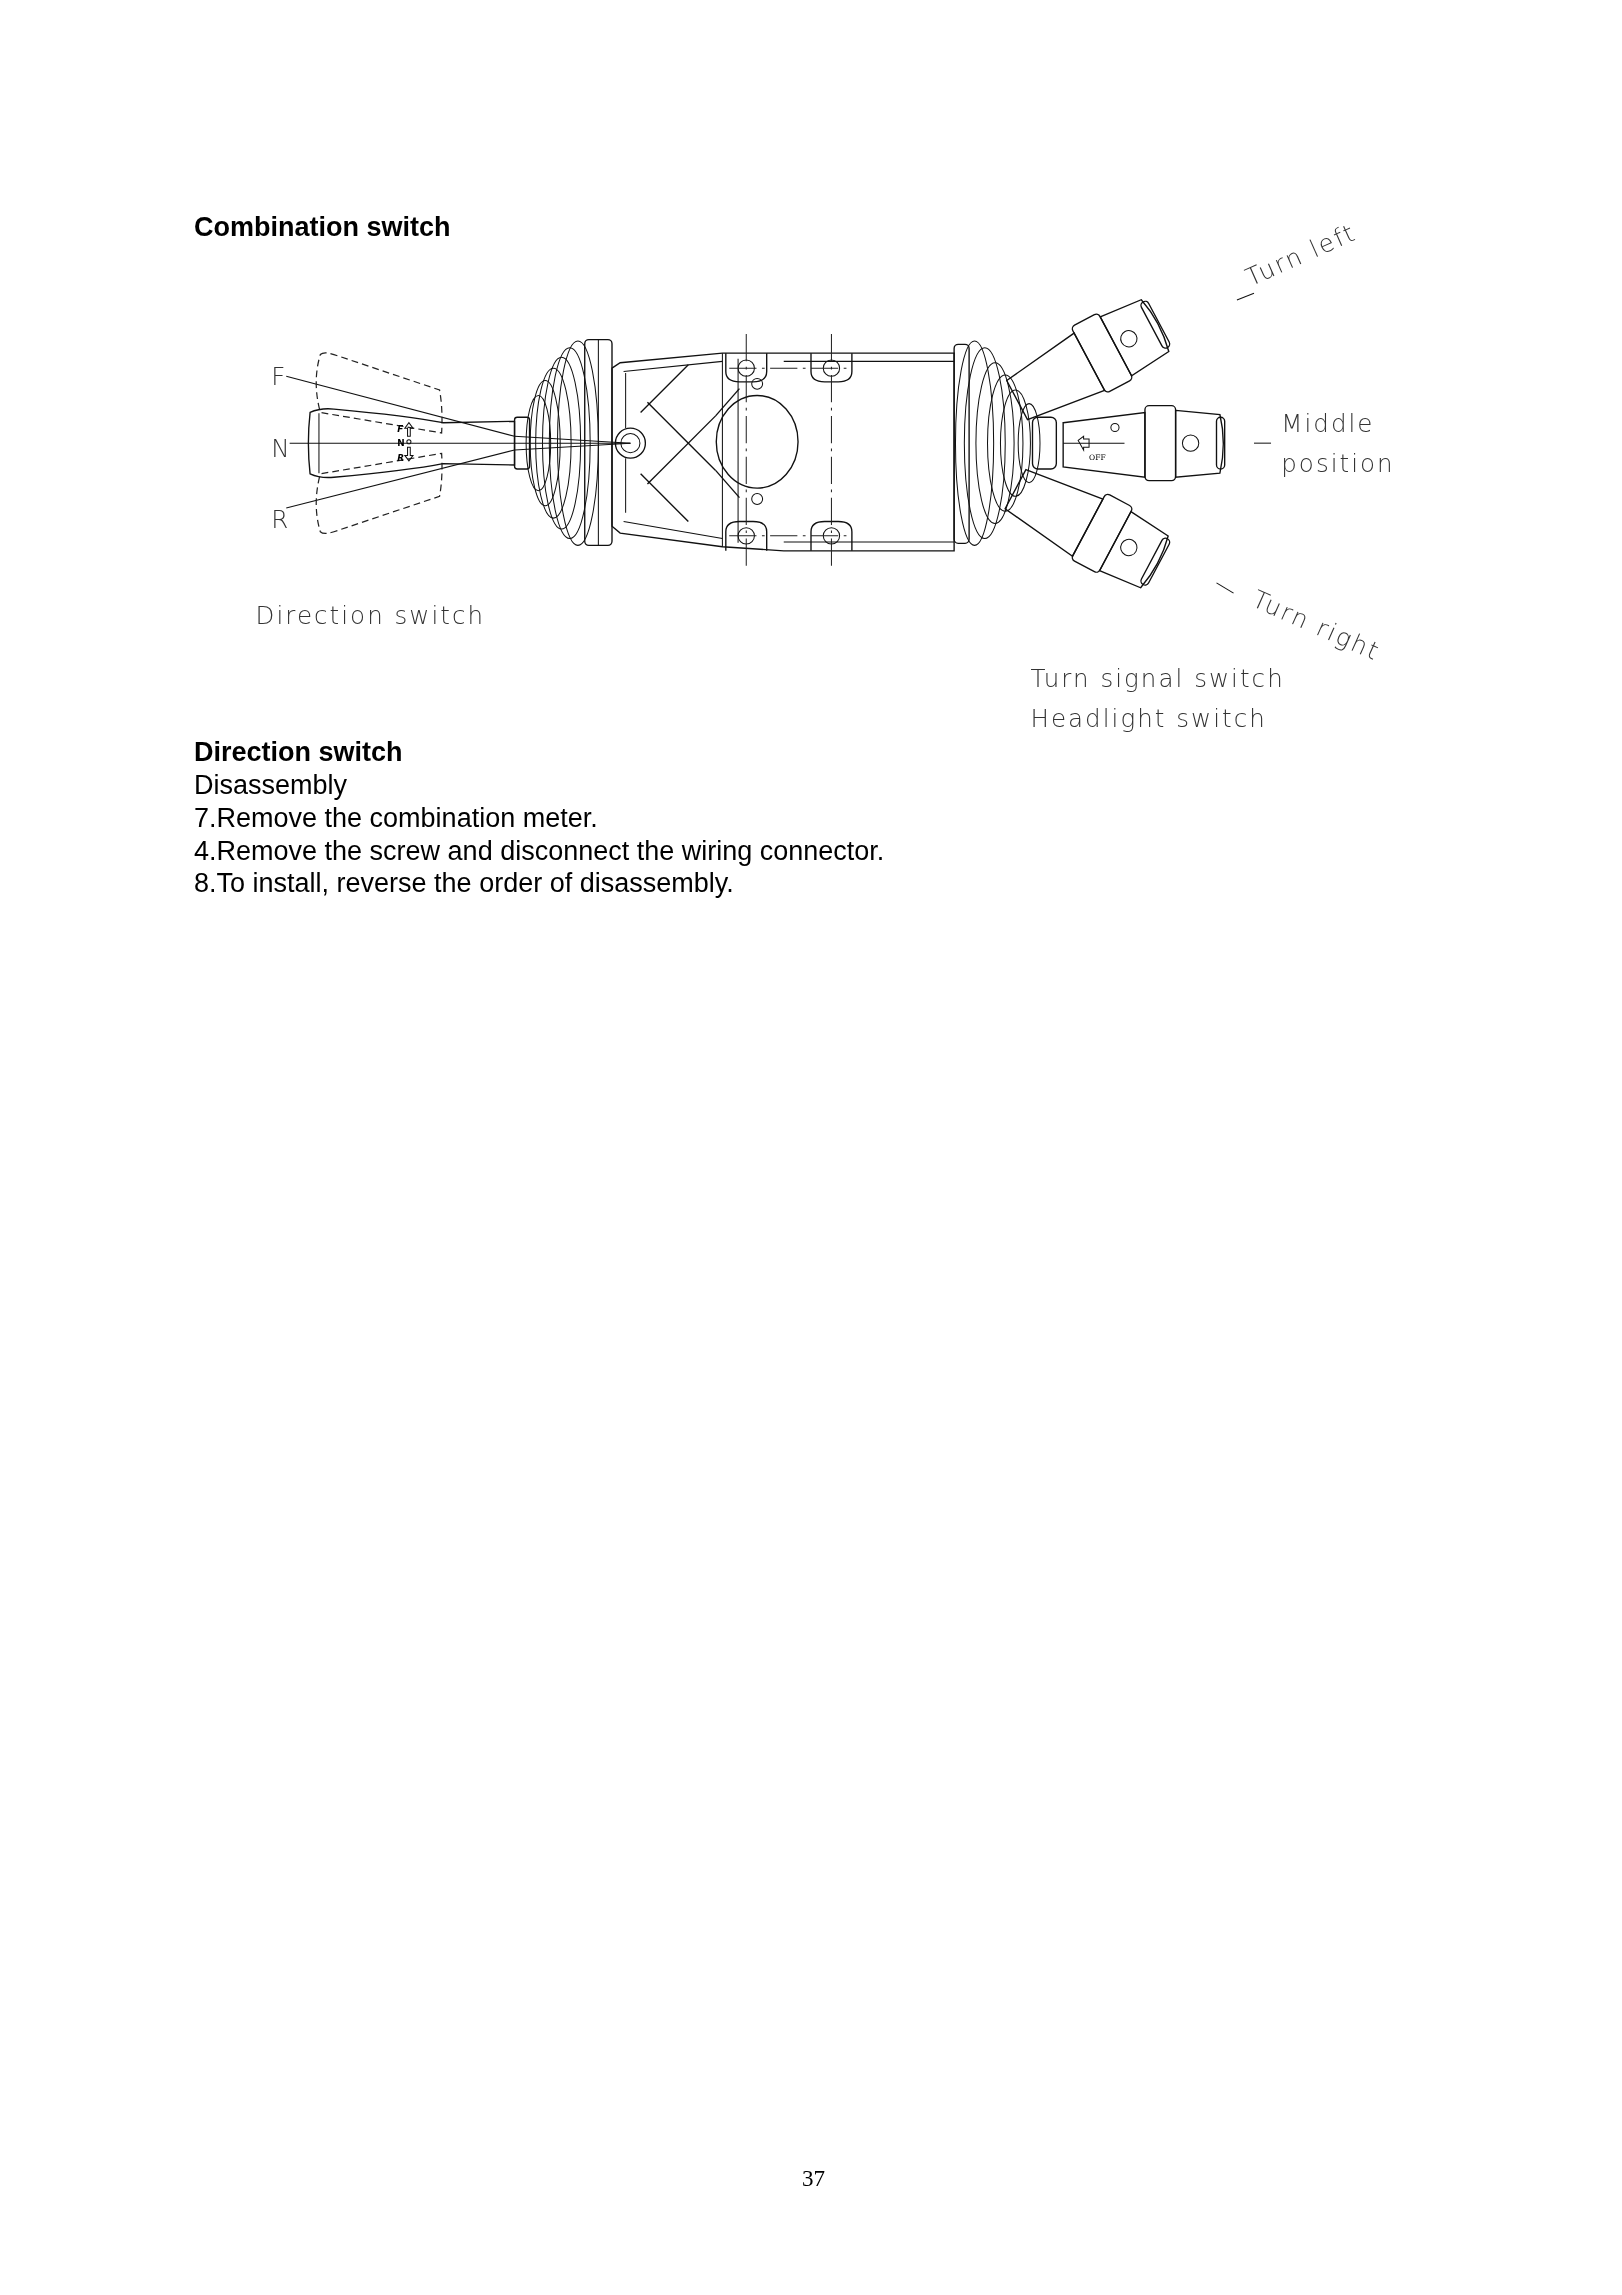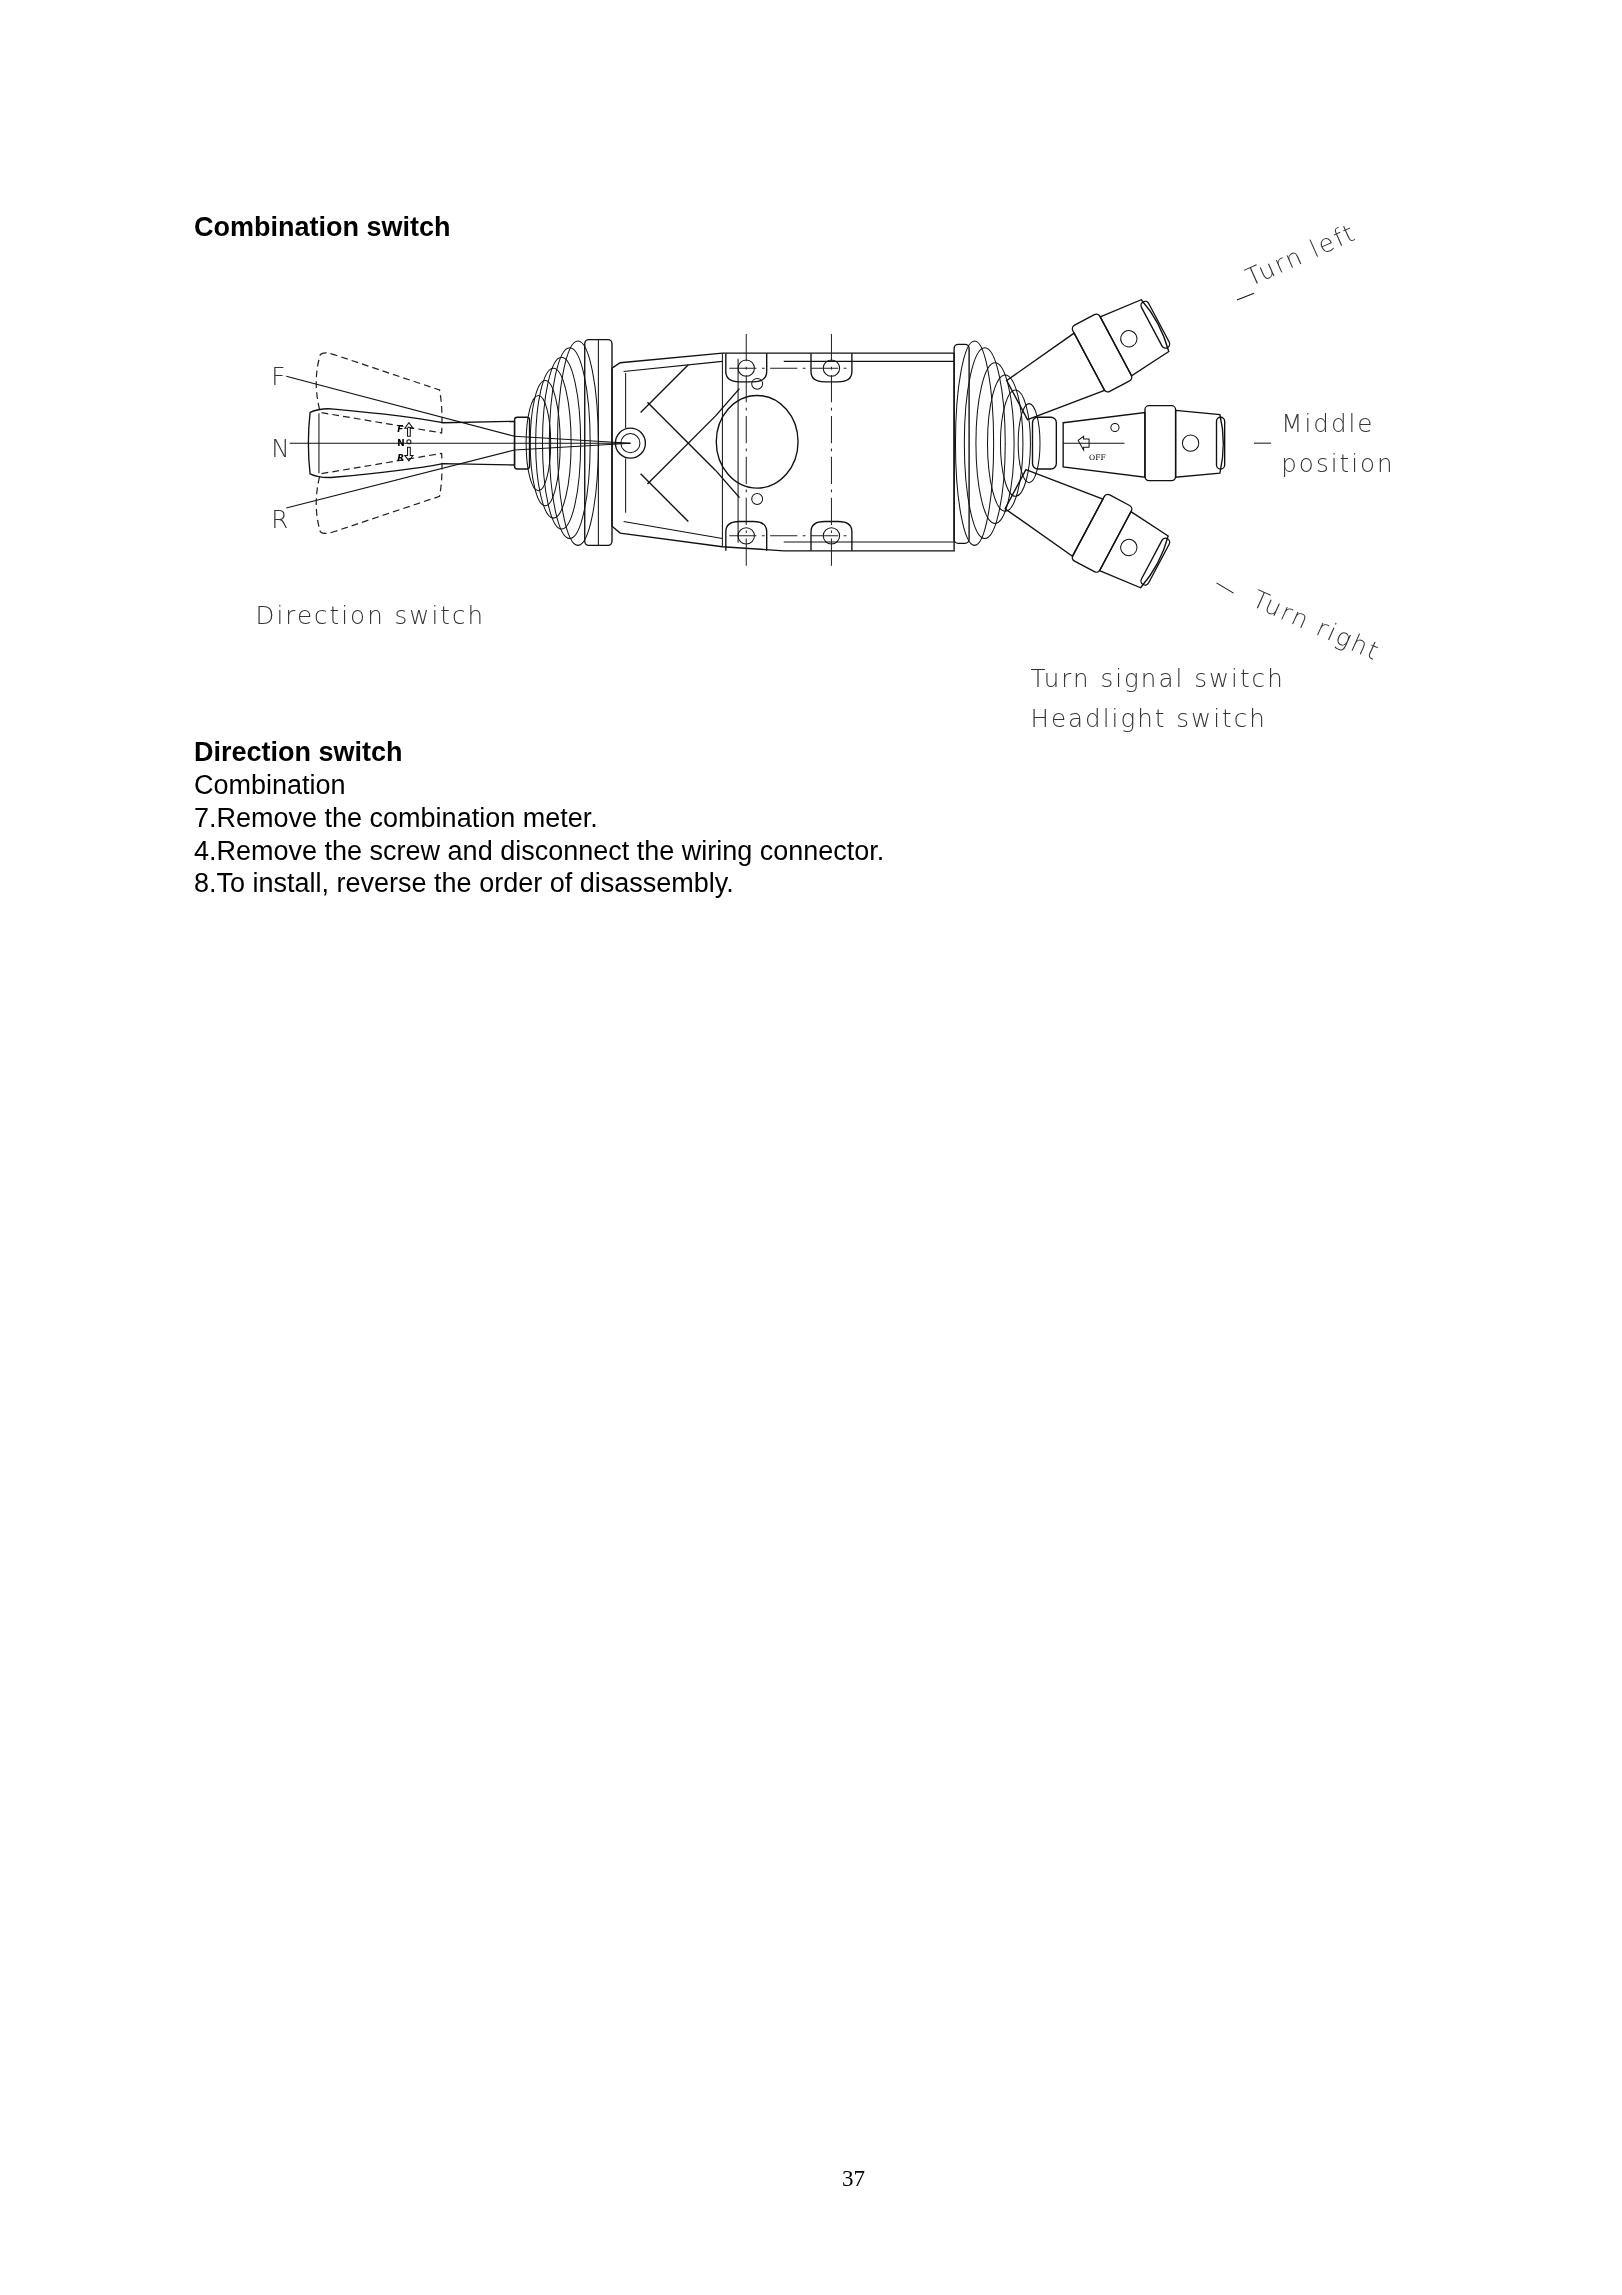--- a/index.html
+++ b/index.html
@@ -1,21 +1,21 @@
 <!DOCTYPE html>
 <html style="font-size:11px"><head>
 <meta charset="utf-8">
 <style>
   html, body { margin:0; padding:0; background:#ffffff; }
   body { width:1622px; height:2295px; position:relative; overflow:hidden; font-family:"Liberation Sans", sans-serif; color:#000; }
   .abs { position:absolute; white-space:nowrap; }
   .h-title { left:194px; top:192px; font-size:27px; font-weight:bold;margin-top:20px; }
   .h-sub { left:194px; top:737px; font-size:27px; font-weight:bold; }
   .body-line { left:194px; font-size:27px; font-weight:normal; }
-  .page-num { left:802px; top:2166px; font-family:"Liberation Serif", serif; font-size:23px;margin-left:40px; }
+  .page-num { left:802px; top:2166px; font-family:"Liberation Serif", serif; font-size:23px; }
   svg.diagram { position:absolute; left:0; top:0; }
   .cad { font-family:"DejaVu Sans", sans-serif; font-weight:200; fill:#333; letter-spacing:3px; }
   .ln { stroke:#111; stroke-width:2; fill:none; }
   .ln-thin { stroke:#111; stroke-width:1.5; fill:none; }
   .dash { stroke:#222; stroke-width:1.8; fill:none; stroke-dasharray:10 6; }
   .center { stroke:#222; stroke-width:1.5; fill:none; stroke-dasharray:40 8 4 8; }
 </style>
 </head>
 <body>
 
@@ -145,19 +145,19 @@
   <line class="ln-thin" x1="1840" y1="650" x2="1865" y2="650"></line>
   <text class="cad" x="1880" y="633" font-size="36">Middle</text>
   <text class="cad" x="1880" y="693" font-size="36">position</text>
   <line class="ln-thin" x1="1785" y1="855" x2="1810" y2="870"></line>
   <text class="cad" x="1835" y="888" font-size="36" transform="rotate(24 1835 888)">Turn right</text>
   <text class="cad" x="1512" y="1008" font-size="36">Turn signal switch</text>
   <text class="cad" x="1512" y="1066" font-size="36">Headlight switch</text>
 </svg>
 
 <div class="abs h-sub">Direction switch</div>
-<div class="abs body-line" style="top:770px">Combination</div>
+<div class="abs body-line" style="top:770px">Disassembly</div>
 <div class="abs body-line" style="top:803px">7.Remove the combination meter.</div>
 <div class="abs body-line" style="top:836px">4.Remove the screw and disconnect the wiring connector.</div>
 <div class="abs body-line" style="top:868px">8.To install, reverse the order of disassembly.</div>
 
 <div class="abs page-num">37</div>
 
 
 </body></html>

